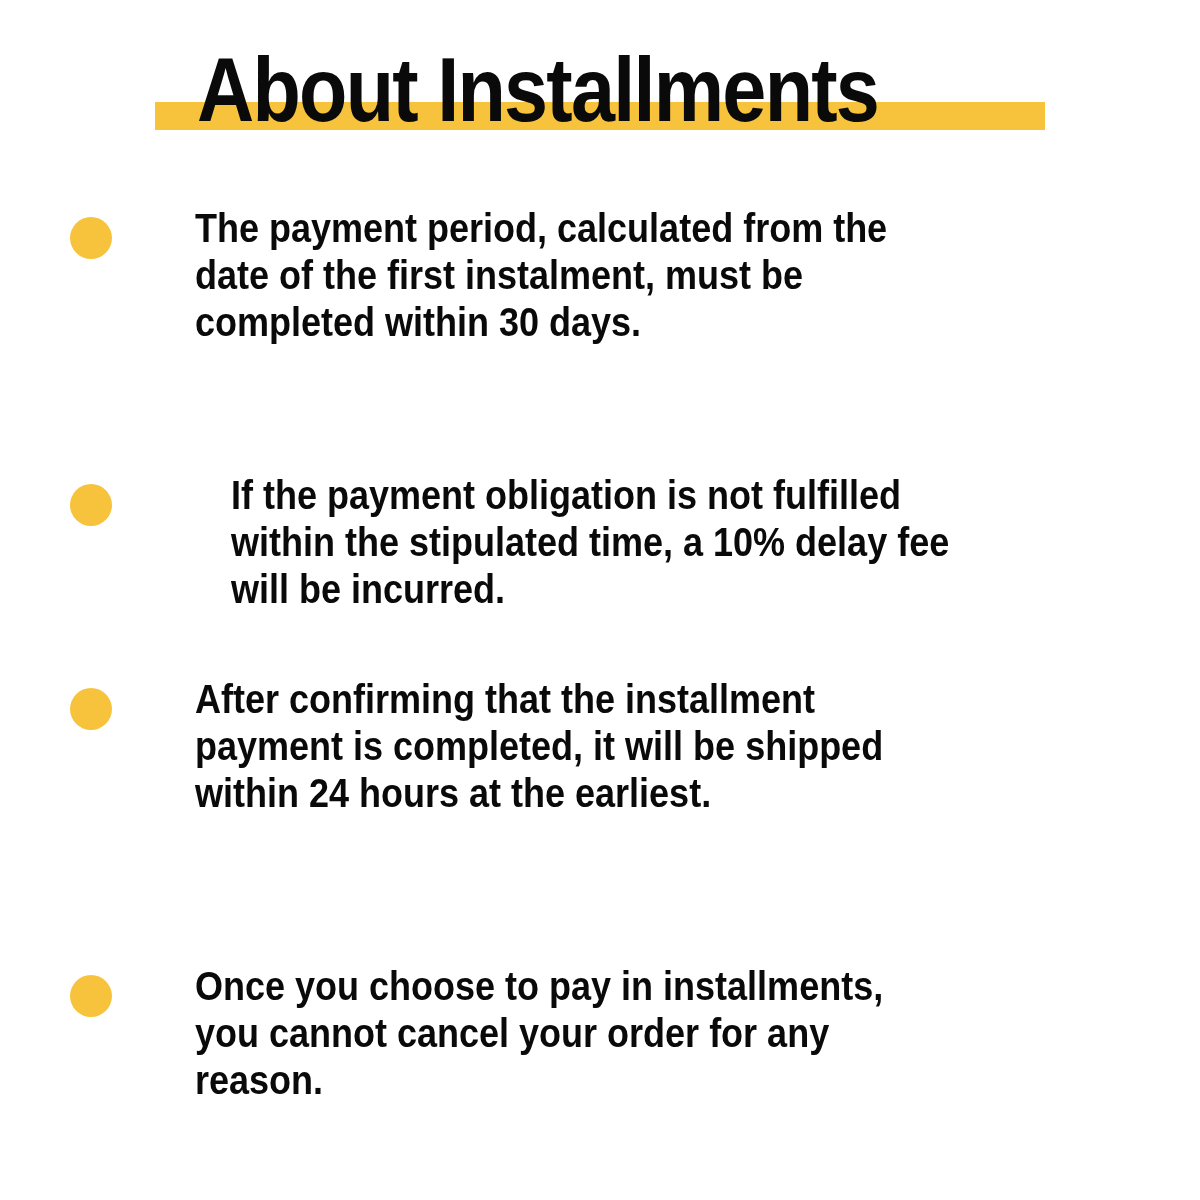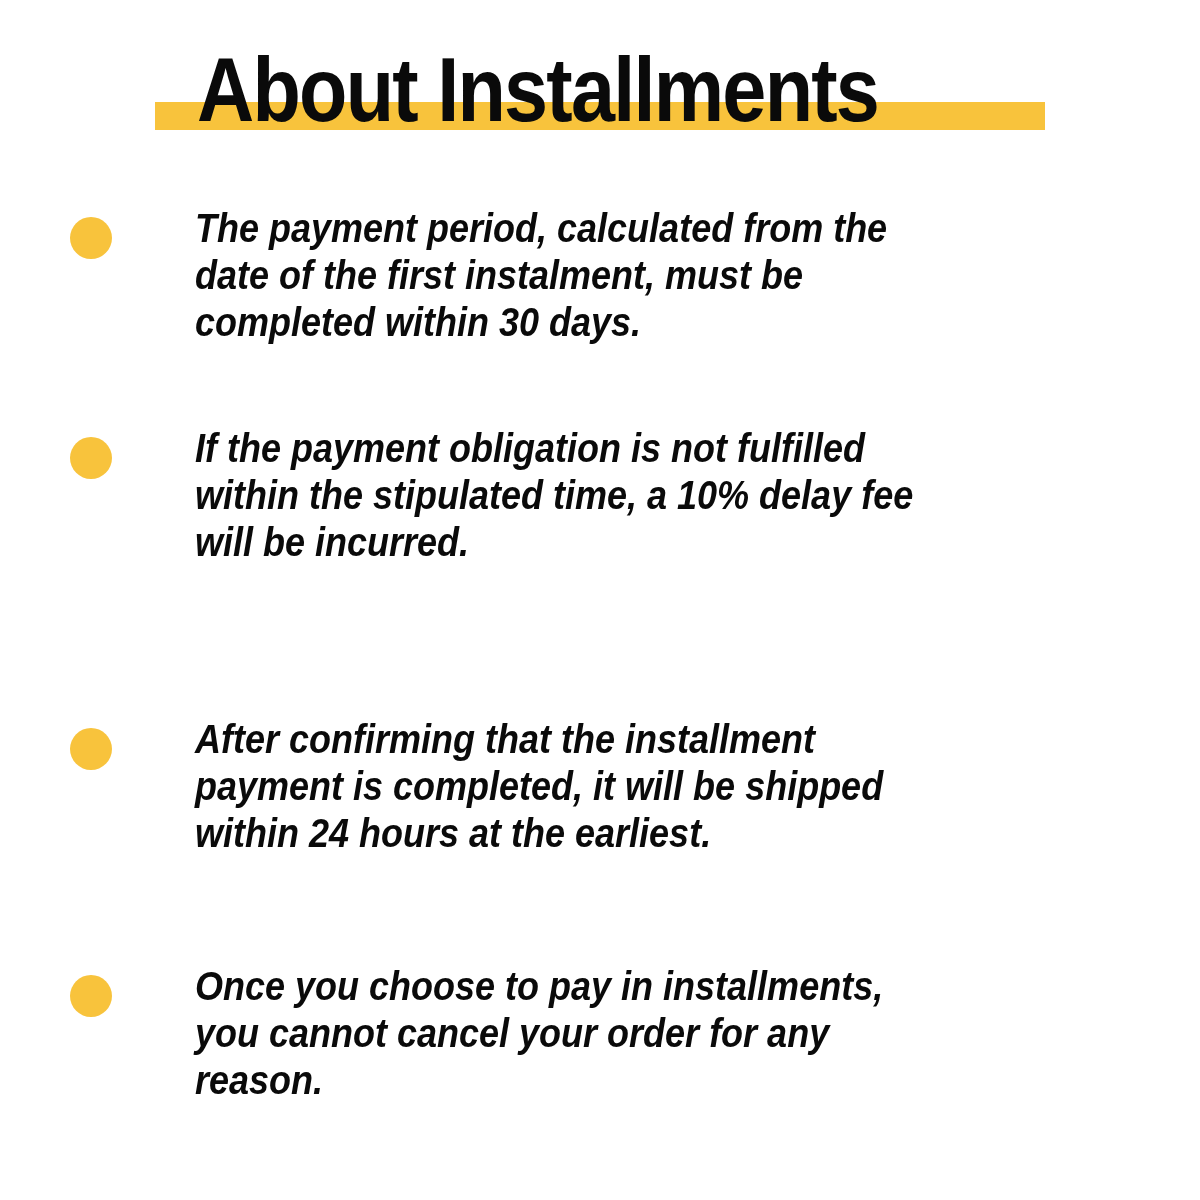--- a/index.html
+++ b/index.html
@@ -37,43 +37,42 @@
     color: var(--ink);
     white-space: nowrap;
     transform: scaleX(0.88);
     transform-origin: left top;
   }
   .bullet-item {
     position: absolute;
     left: 70px;
     display: flex;
     align-items: flex-start;
-    font-style: italic;
   }
   .bullet-item .dot {
     flex: 0 0 auto;
     width: 42px; height: 42px;
     margin-top: 12px;
     margin-right: 83px;
     border-radius: 50%;
     background: var(--accent);
   }
   .bullet-item .bullet-text {
     width: 920px;
     font-size: 40px;
     line-height: 47px;
     font-weight: bold;
     color: var(--ink);
     white-space: pre-line;
     transform: scaleX(0.9);
     transform-origin: left top;
   }
   .item-1 { top: 205px; }
-  .item-2 { top: 425px; }
-  .item-3 { top: 716px; }
+  .item-2 { top: 472px; gap: 36px; }
+  .item-3 { top: 676px; }
   .item-4 { top: 957px; margin-top: 6px; }
 </style>
 </head>
 <body>
 
 <div class="canvas">
 
   <div class="title-highlight"></div>
   <h1 class="page-title">About Installments</h1>
 

